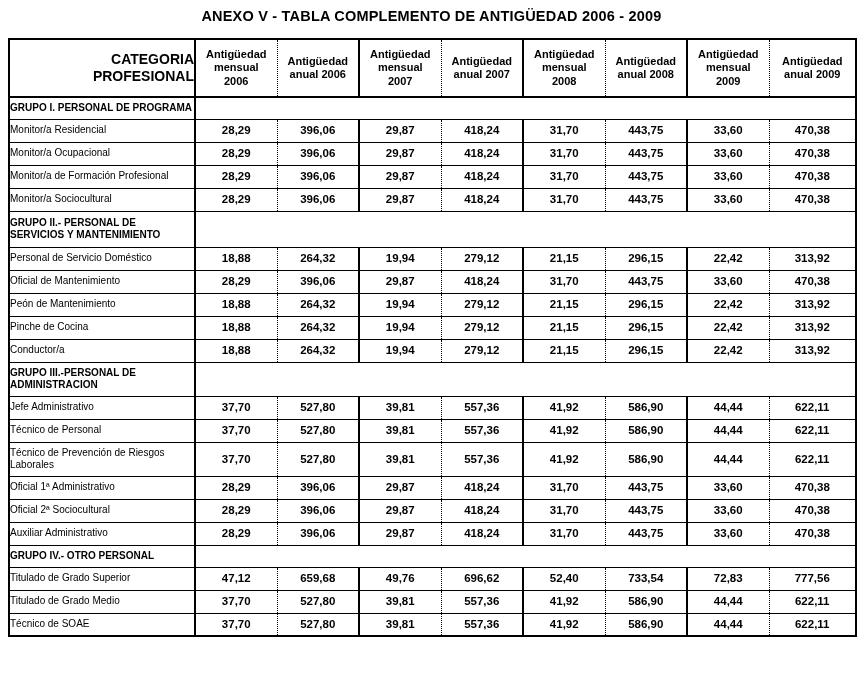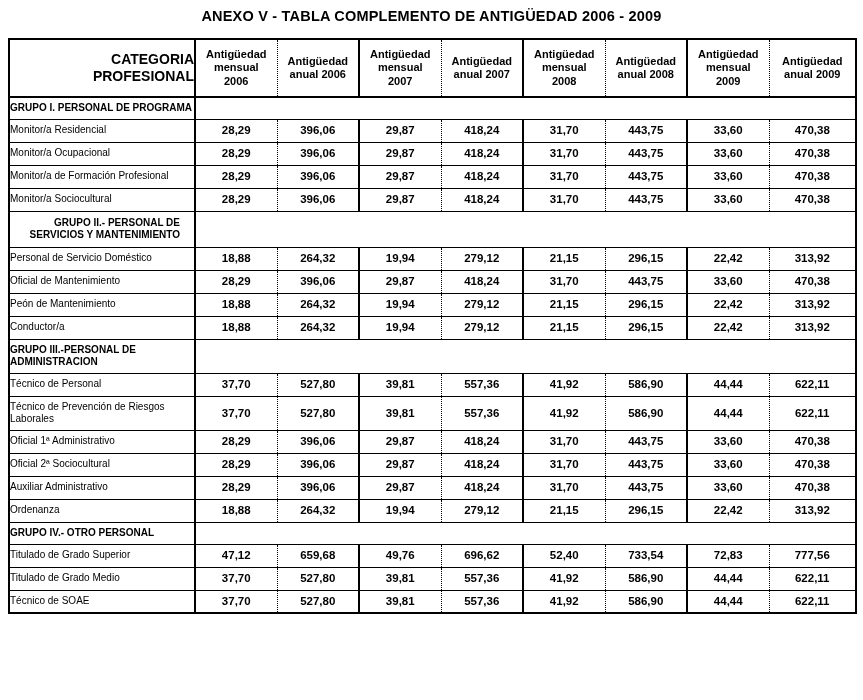--- a/index.html
+++ b/index.html
@@ -108,21 +108,21 @@
     font-weight: bold;
     font-size: 10px;
     border-bottom: 1.1px solid #000;
     padding-top: 4px;
     padding-bottom: 4px;
   }
   tr.group td.blankcell {
     border-bottom: 1.1px solid #000;
     border-left: none;
   }
-  td.cat.center { text-align: right; padding-right: 14px; }
+  td.cat.center { text-align: left; padding-right: 14px; }
 
   tr.tall td { height: 34px; }
   tr.std td { height: 23px; }
   tr.grpline td { height: 22px; }
   tr.grpline2 td { height: 36px; }
 
   tr:last-child td { border-bottom: none; }
 </style>
 </head>
 <body>
@@ -281,40 +281,62 @@
             <td class="num gsep-left">18,88</td>
             <td class="num dsep-left">264,32</td>
             <td class="num gsep-left">19,94</td>
             <td class="num dsep-left">279,12</td>
             <td class="num gsep-left">21,15</td>
             <td class="num dsep-left">296,15</td>
             <td class="num gsep-left">22,42</td>
             <td class="num dsep-left">313,92</td>
           </tr>
           <tr class="std">
+            <td class="cat">Pinche de Cocina</td>
+            <td class="num gsep-left">18,88</td>
+            <td class="num dsep-left">264,32</td>
+            <td class="num gsep-left">19,94</td>
+            <td class="num dsep-left">279,12</td>
+            <td class="num gsep-left">21,15</td>
+            <td class="num dsep-left">296,15</td>
+            <td class="num gsep-left">22,42</td>
+            <td class="num dsep-left">313,92</td>
+          </tr>
+          <tr class="std">
             <td class="cat">Conductor/a</td>
             <td class="num gsep-left">18,88</td>
             <td class="num dsep-left">264,32</td>
             <td class="num gsep-left">19,94</td>
             <td class="num dsep-left">279,12</td>
             <td class="num gsep-left">21,15</td>
             <td class="num dsep-left">296,15</td>
             <td class="num gsep-left">22,42</td>
             <td class="num dsep-left">313,92</td>
           </tr>
           <tr class="group grpline">
             <td class="cat">GRUPO III.-PERSONAL DE ADMINISTRACION</td>
             <td class="blankcell gsep-left"></td>
             <td class="blankcell "></td>
             <td class="blankcell "></td>
             <td class="blankcell "></td>
             <td class="blankcell "></td>
             <td class="blankcell "></td>
             <td class="blankcell "></td>
             <td class="blankcell "></td>
+          </tr>
+          <tr class="std">
+            <td class="cat">Jefe Administrativo</td>
+            <td class="num gsep-left">37,70</td>
+            <td class="num dsep-left">527,80</td>
+            <td class="num gsep-left">39,81</td>
+            <td class="num dsep-left">557,36</td>
+            <td class="num gsep-left">41,92</td>
+            <td class="num dsep-left">586,90</td>
+            <td class="num gsep-left">44,44</td>
+            <td class="num dsep-left">622,11</td>
           </tr>
           <tr class="std">
             <td class="cat">Técnico de Personal</td>
             <td class="num gsep-left">37,70</td>
             <td class="num dsep-left">527,80</td>
             <td class="num gsep-left">39,81</td>
             <td class="num dsep-left">557,36</td>
             <td class="num gsep-left">41,92</td>
             <td class="num dsep-left">586,90</td>
             <td class="num gsep-left">44,44</td>
@@ -357,31 +379,20 @@
             <td class="cat">Auxiliar Administrativo</td>
             <td class="num gsep-left">28,29</td>
             <td class="num dsep-left">396,06</td>
             <td class="num gsep-left">29,87</td>
             <td class="num dsep-left">418,24</td>
             <td class="num gsep-left">31,70</td>
             <td class="num dsep-left">443,75</td>
             <td class="num gsep-left">33,60</td>
             <td class="num dsep-left">470,38</td>
           </tr>
-          <tr class="std">
-            <td class="cat">Ordenanza</td>
-            <td class="num gsep-left">18,88</td>
-            <td class="num dsep-left">264,32</td>
-            <td class="num gsep-left">19,94</td>
-            <td class="num dsep-left">279,12</td>
-            <td class="num gsep-left">21,15</td>
-            <td class="num dsep-left">296,15</td>
-            <td class="num gsep-left">22,42</td>
-            <td class="num dsep-left">313,92</td>
-          </tr>
           <tr class="group grpline">
             <td class="cat">GRUPO IV.- OTRO PERSONAL</td>
             <td class="blankcell gsep-left"></td>
             <td class="blankcell "></td>
             <td class="blankcell "></td>
             <td class="blankcell "></td>
             <td class="blankcell "></td>
             <td class="blankcell "></td>
             <td class="blankcell "></td>
             <td class="blankcell "></td>

